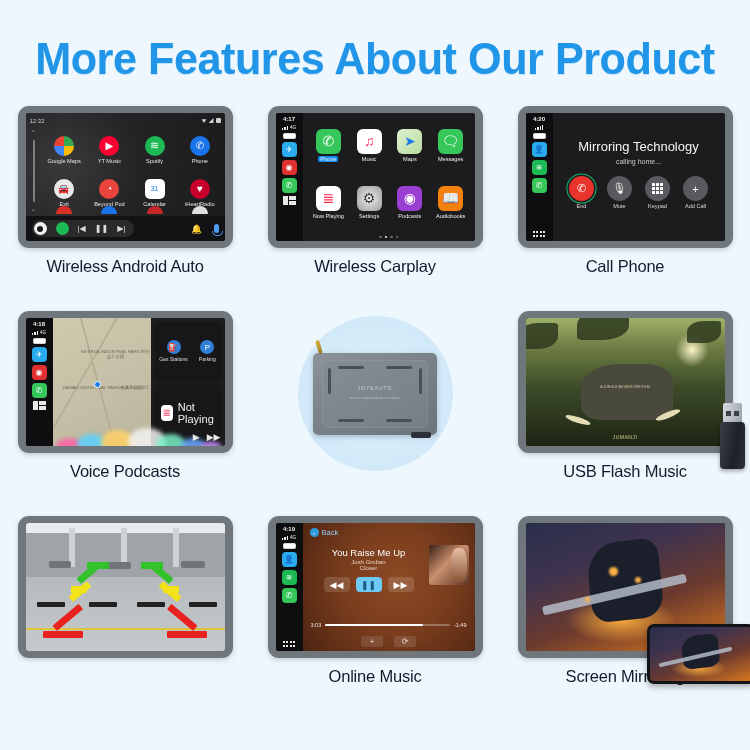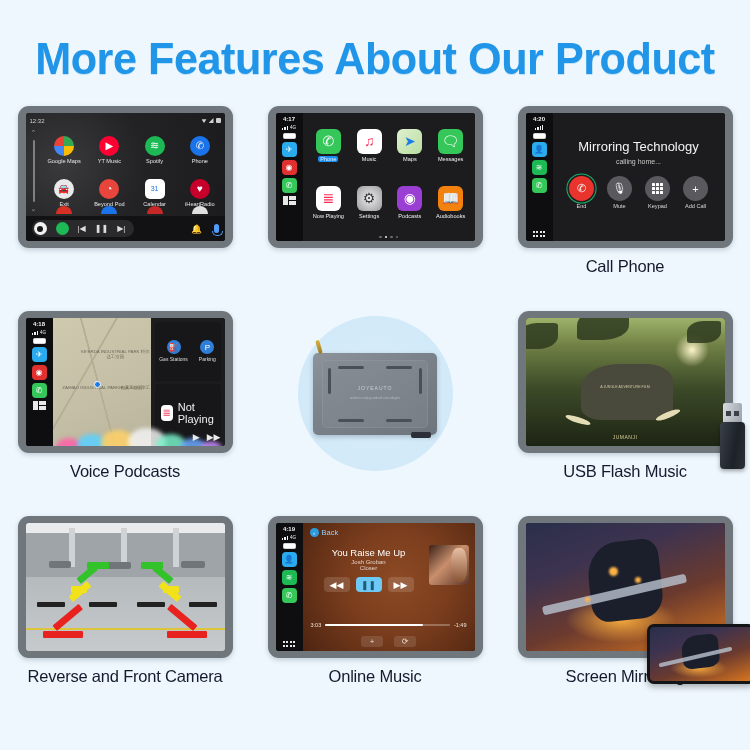--- a/index.html
+++ b/index.html
@@ -337,20 +337,21 @@
               <span class="tr">❚❚</span>
               <span class="tr">▶|</span>
             </div>
             <div class="aa-right">
               <span class="bell">🔔</span>
               <span class="aa-mic"></span>
             </div>
           </div>
         </div>
       </div>
+      <div class="caption" style="color: rgb(22, 26, 46);">Wireless Android Auto</div>
     </div>
 
     <div class="cell">
       <div class="tablet">
         <div class="screen">
           <div class="cp-root">
             <div class="cp-side">
               <span class="cp-time">4:17</span>
               <span class="cp-sig">
                 <b style="height:2px"></b>
@@ -405,20 +406,21 @@
               <div class="cp-dots">
                 <i></i>
                 <i class="on"></i>
                 <i></i>
                 <i></i>
               </div>
             </div>
           </div>
         </div>
       </div>
+      <div class="caption" style="color: rgb(22, 26, 46);">Wireless Carplay</div>
     </div>
 
     <div class="cell">
       <div class="tablet">
         <div class="screen">
           <div class="cp-root">
             <div class="cp-side">
               <span class="cp-time">4:20</span>
               <span class="cp-sig">
                 <b style="height:2px"></b>
@@ -623,21 +625,20 @@
 
             <span class="rc-seg" style="right:9%;bottom:10%;width:40px;background:#e8231f"></span>
             <span class="rc-seg" style="right:16%;bottom:16%;width:34px;background:#e8231f;transform:rotate(40deg);transform-origin:right bottom"></span>
             <span class="rc-seg" style="right:24%;bottom:38%;width:24px;background:#f2e21a;transform:rotate(40deg);transform-origin:right bottom"></span>
             <span class="rc-seg" style="right:28%;bottom:52%;width:22px;background:#32c22a;transform:rotate(40deg);transform-origin:right bottom"></span>
             <span class="rc-seg" style="right:31%;bottom:64%;width:22px;background:#32c22a"></span>
             <span class="rc-seg" style="right:23%;bottom:45%;width:16px;background:#f2e21a"></span>
           </div>
         </div>
       </div>
-      <div class="caption" style="color: rgb(22, 26, 46);">Reverse and Front Camera</div>
     </div>
 
     <div class="cell">
       <div class="tablet">
         <div class="screen">
           <div class="cp-root">
             <div class="cp-side">
               <span class="cp-time">4:19</span>
               <span class="cp-sig">
                 <b style="height:2px"></b>

